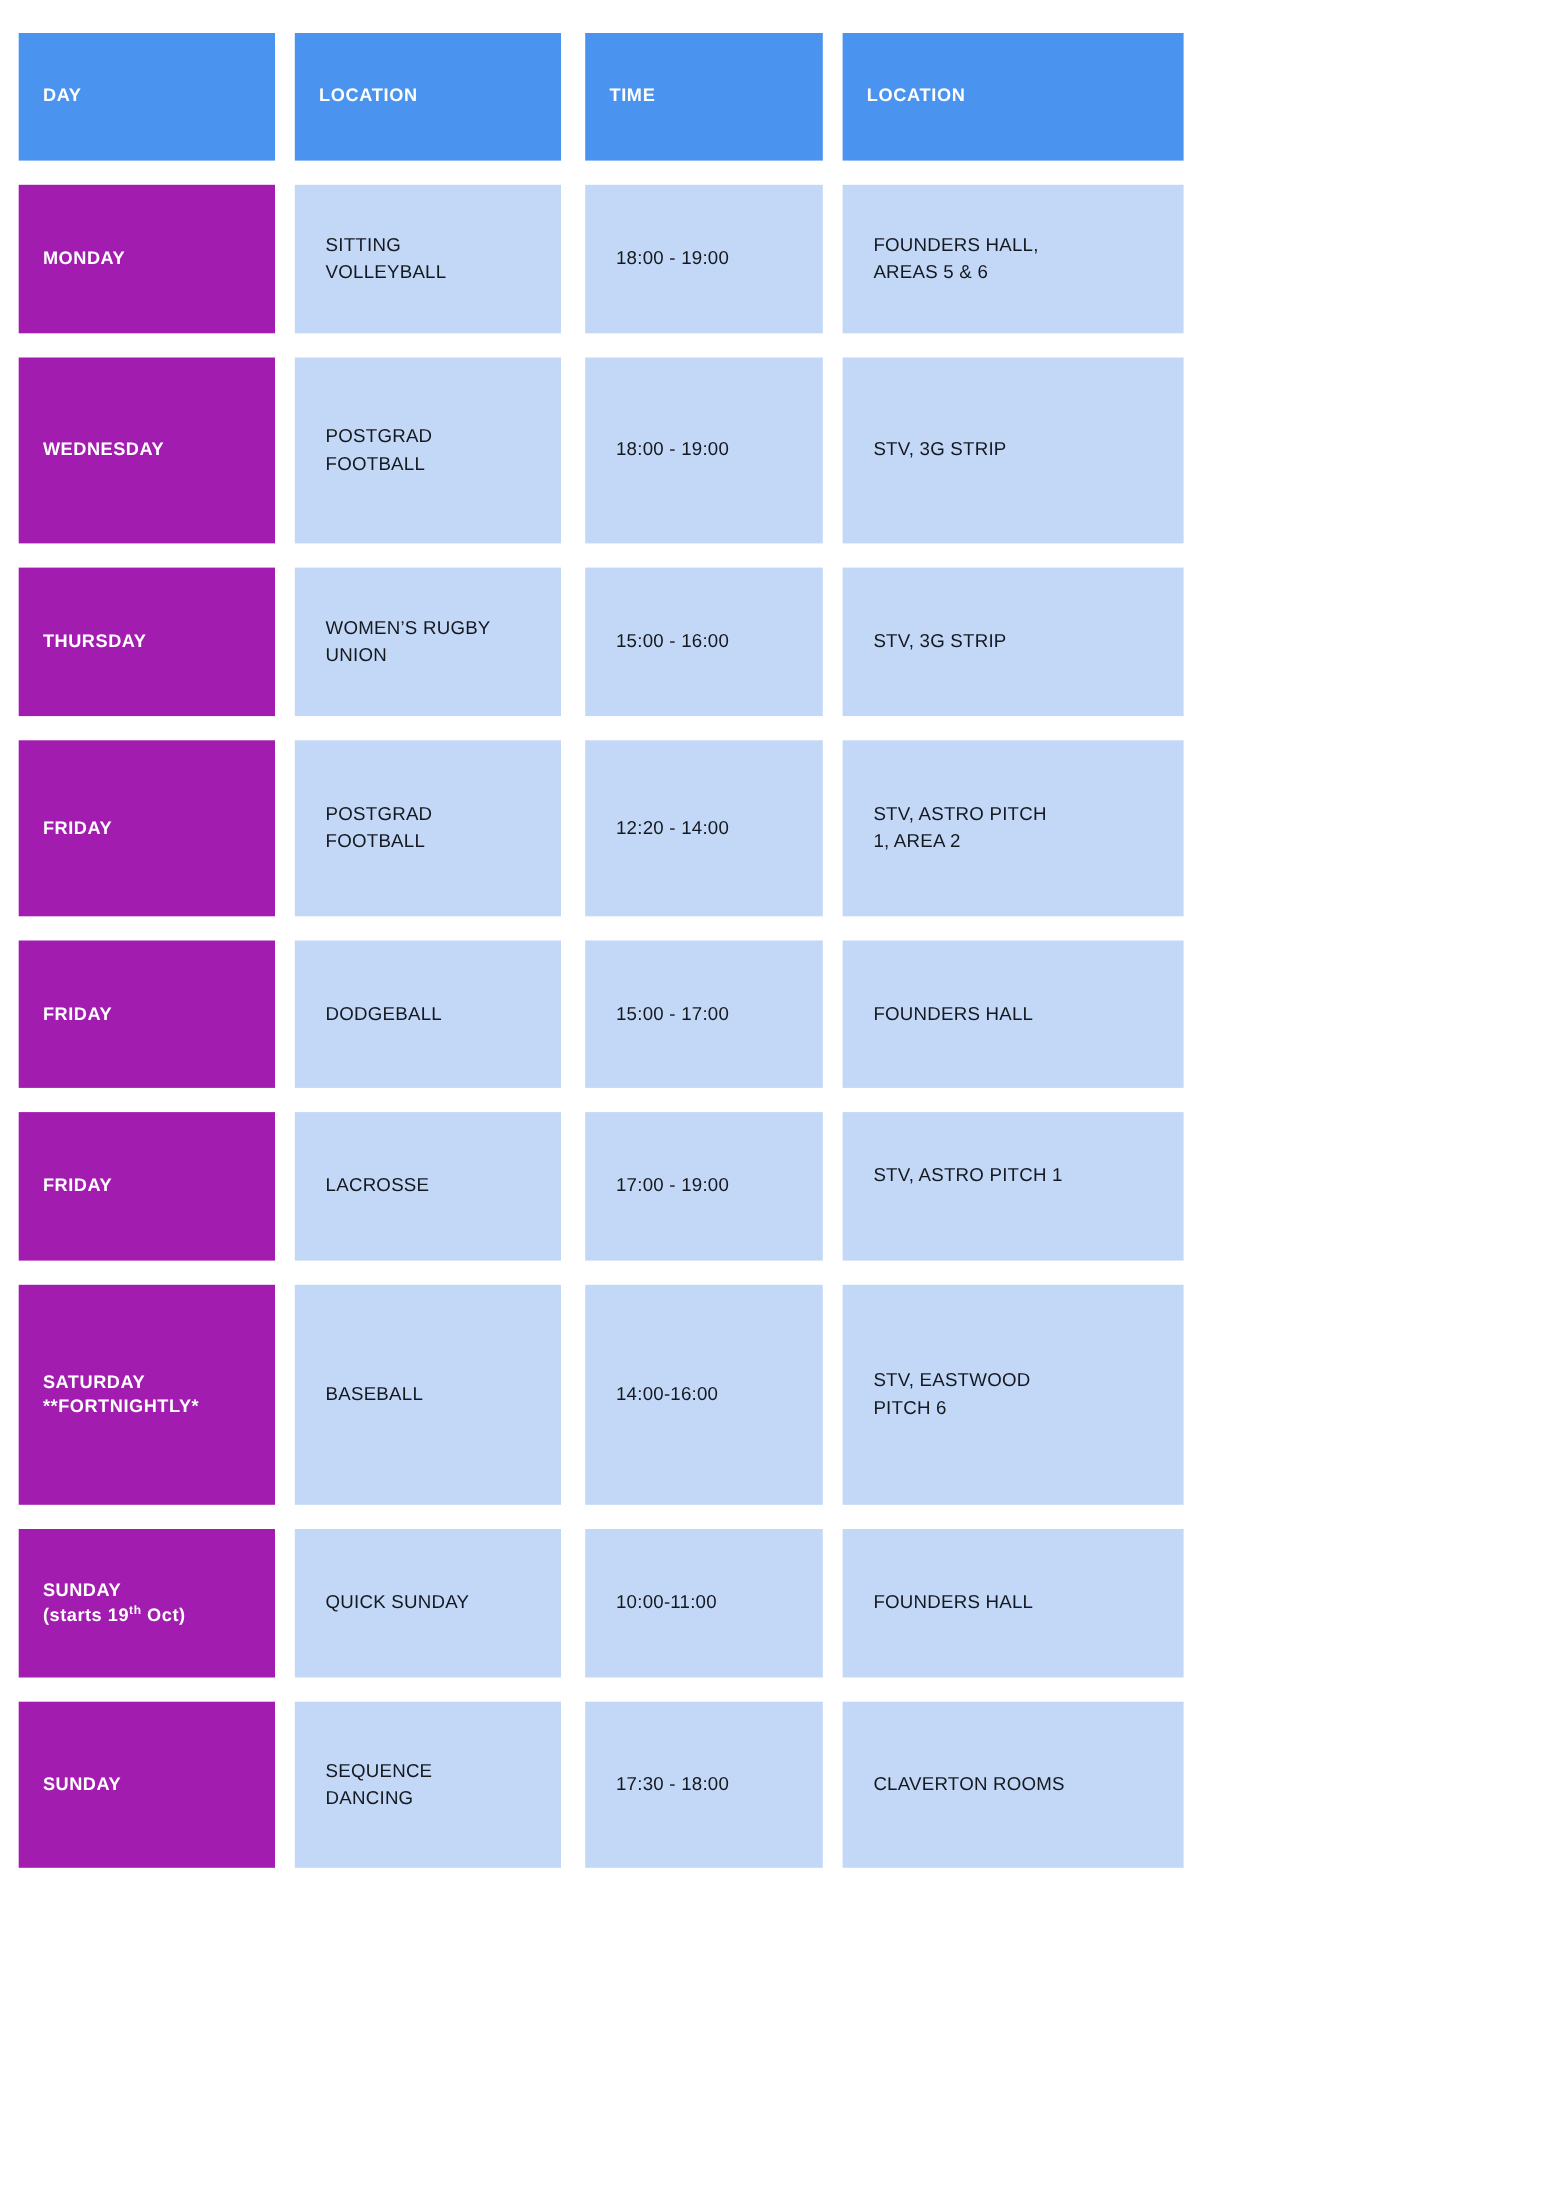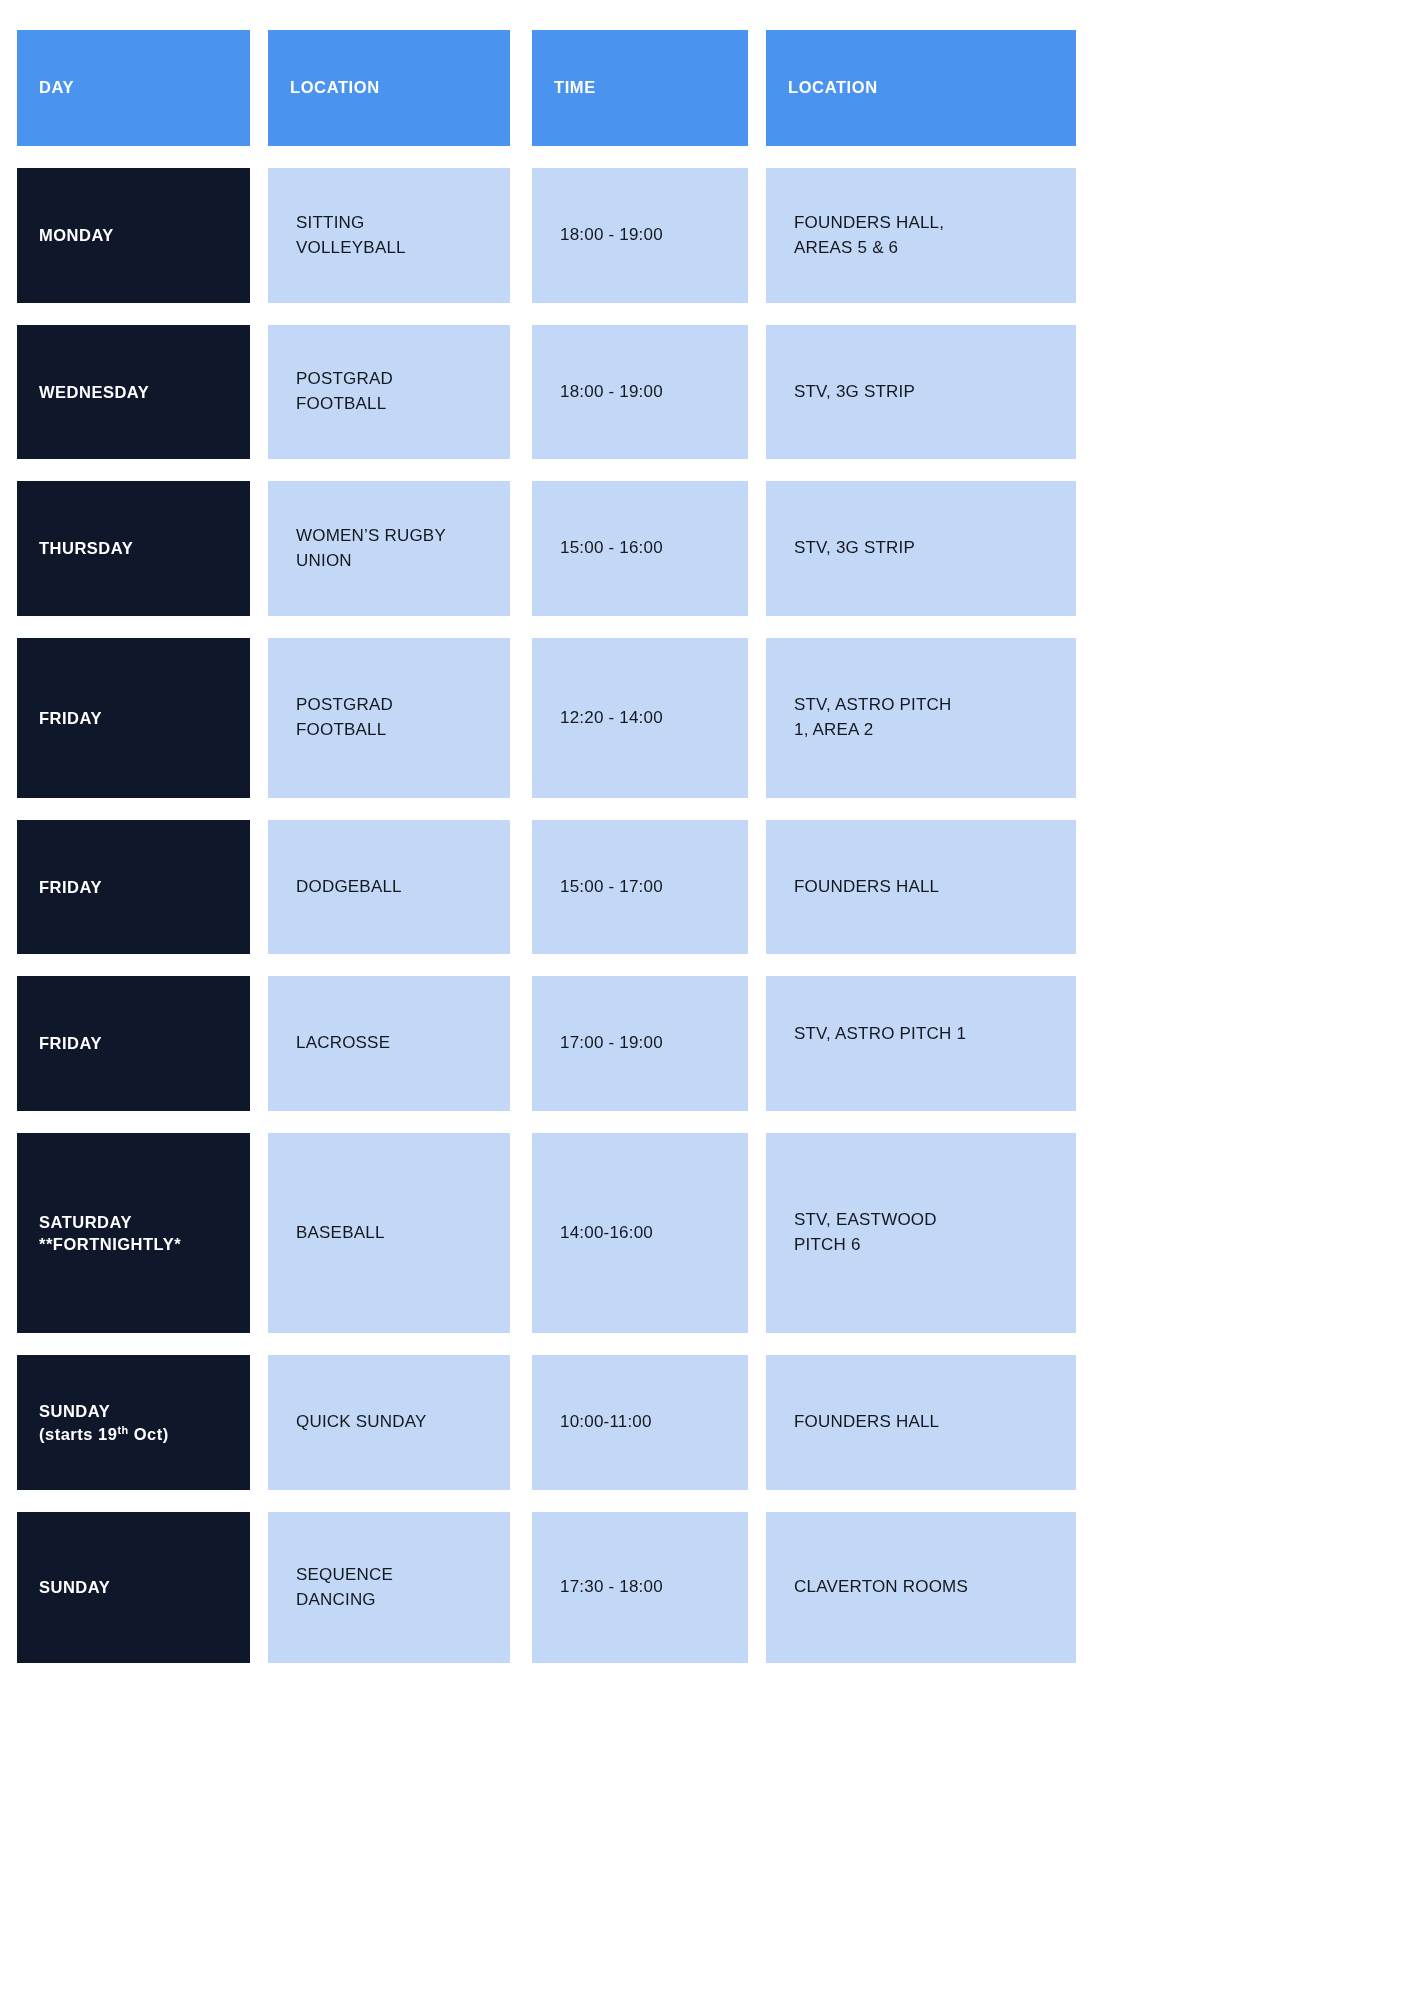--- a/index.html
+++ b/index.html
@@ -54,21 +54,21 @@
     font-size: 16.5px;
     font-weight: bold;
     letter-spacing: 0.6px;
     line-height: 1.2;
   }
 
   
   .body-row { margin-bottom: 22px; }
 
   .cell.day-cell {
-    background: #0f172a;
+    background: #a21caf;
     padding-left: 22px;
     padding-right: 10px;
   }
   .cell.value-cell {
     background: #c3d8f7;
     padding-left: 28px;
     padding-right: 14px;
   }
 
   .day-label {
@@ -128,21 +128,21 @@
     </div>
     <div class="cell col-time value-cell">
       <span class="value-label">18:00 - 19:00</span>
     </div>
     <div class="cell col-location value-cell">
       <span class="value-label">FOUNDERS HALL,
 AREAS 5 &amp; 6</span>
     </div>
   </div>
 
-  <div class="table-row body-row" style="height:134px">
+  <div class="table-row body-row" style="height:169px">
     <div class="cell col-day day-cell">
       <span class="day-label">WEDNESDAY</span>
     </div>
     <div class="cell col-activity value-cell">
       <span class="value-label">POSTGRAD
 FOOTBALL</span>
     </div>
     <div class="cell col-time value-cell">
       <span class="value-label">18:00 - 19:00</span>
     </div>

